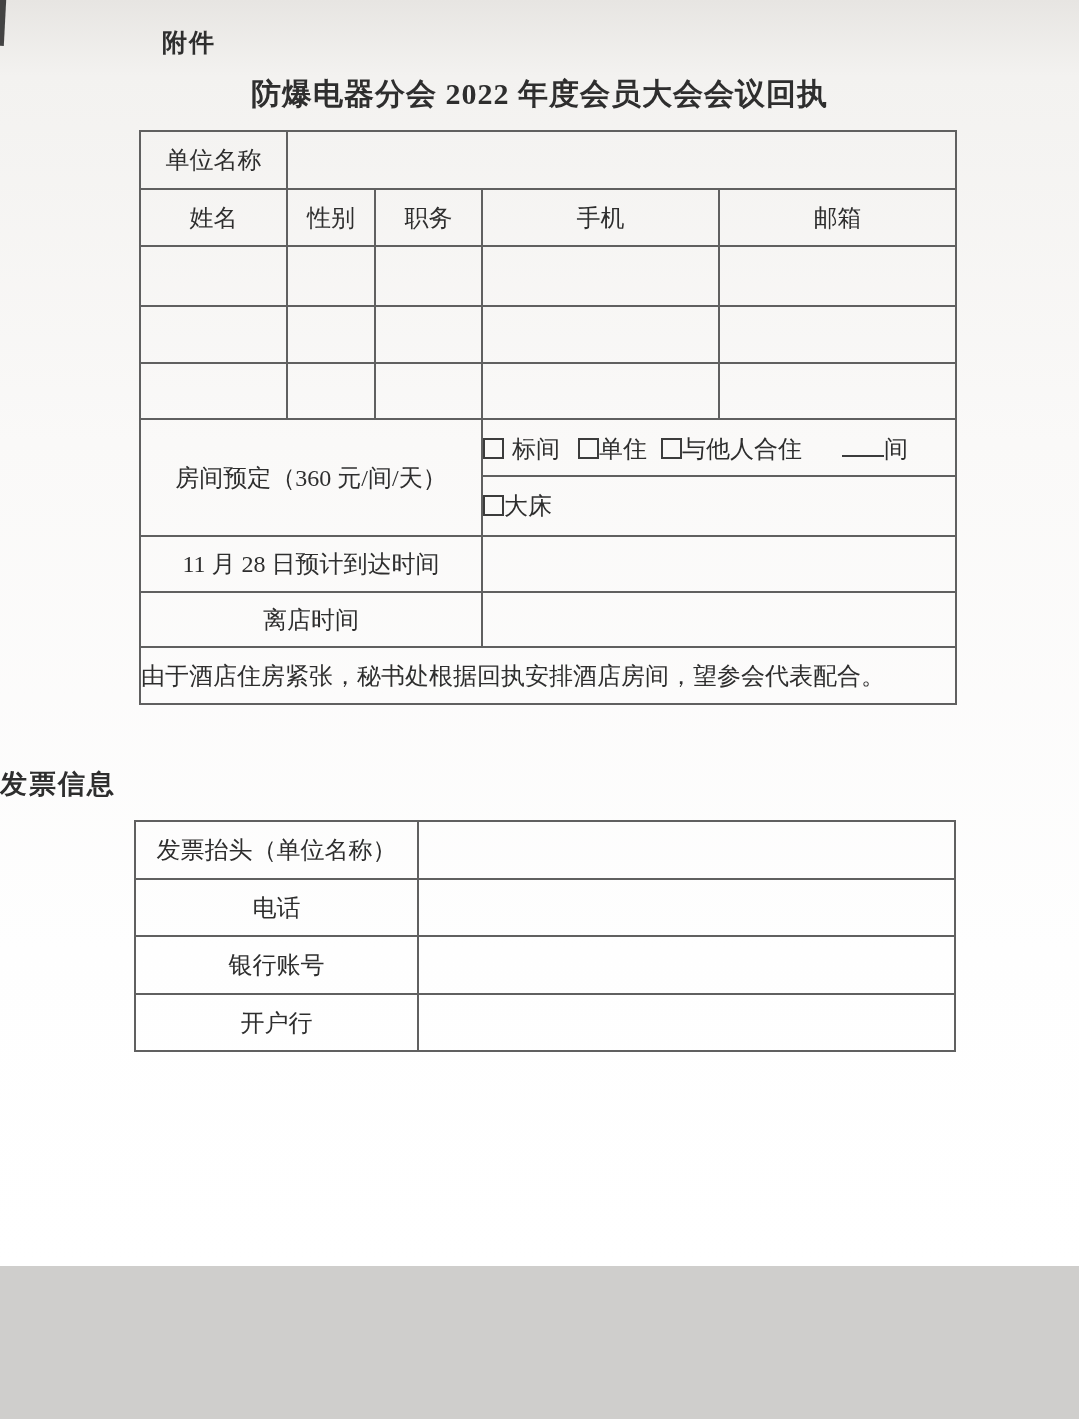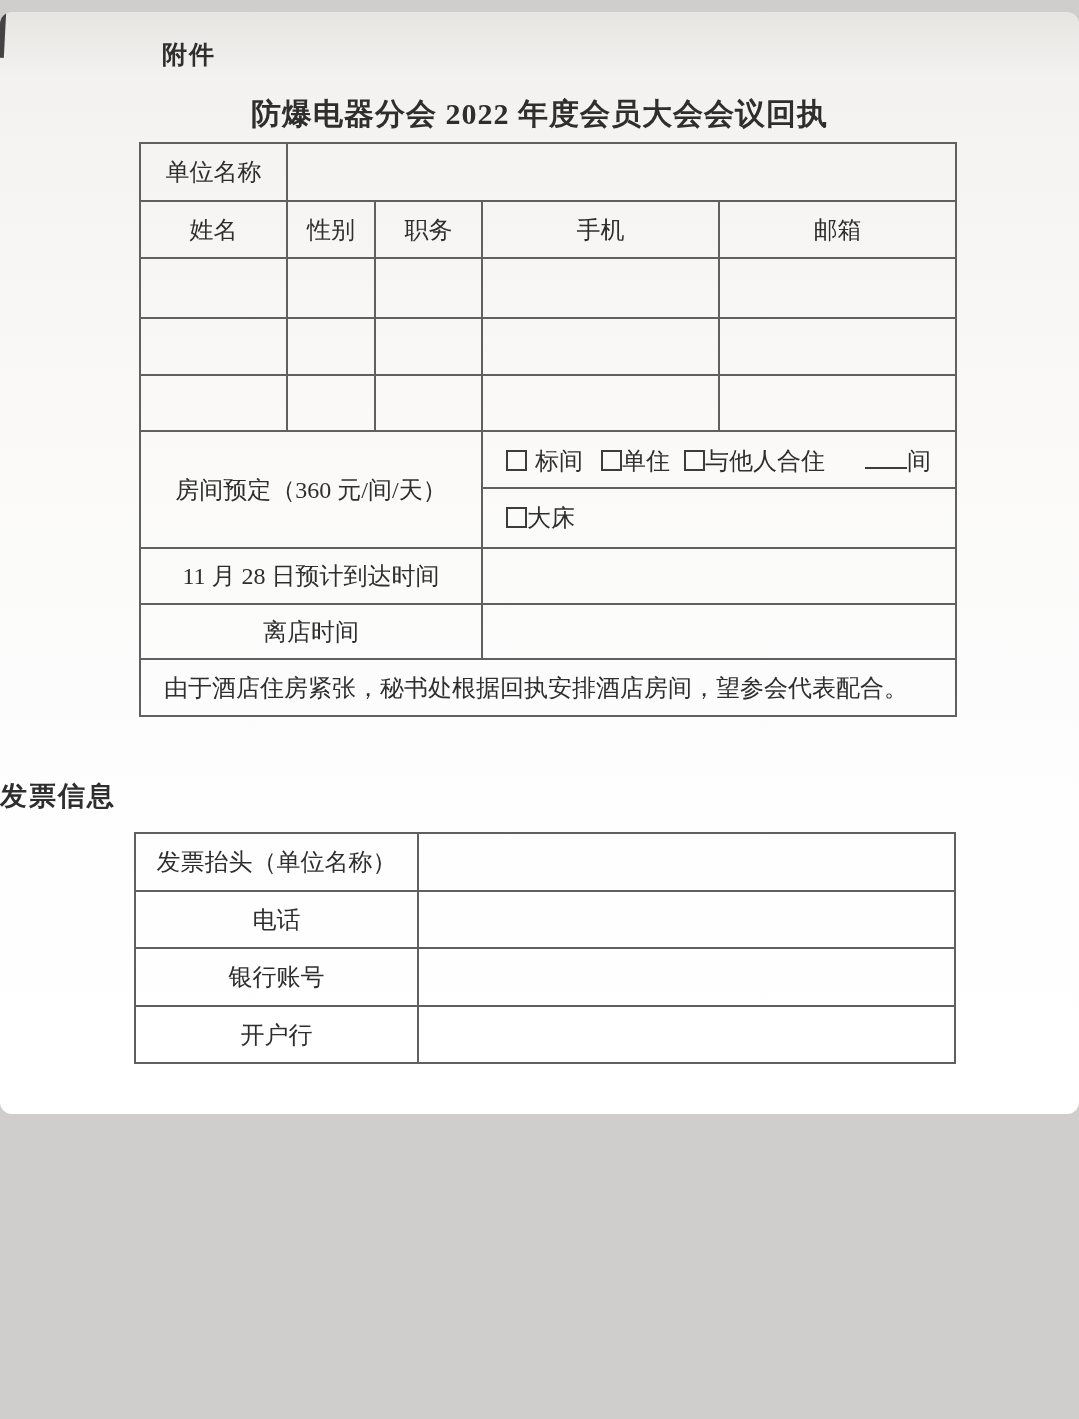--- a/index.html
+++ b/index.html
@@ -1,47 +1,46 @@
 <!DOCTYPE html>
 <html><head>
 <meta charset="utf-8">
 <style>
   html,body{margin:0;padding:0;background:#cfcecc;}
   .page{
     position:relative;
-    width:1079px;height:1102px;
-    margin:12px auto;
+    width:1079px;height:1266px;
+    margin:0 auto;
     background:linear-gradient(180deg,#e7e5e2 0%,#f3f2f0 6%,#faf9f8 35%,#fefefe 75%,#ffffff 100%);
     font-family:"Liberation Serif","DejaVu Serif",serif;
     color:#2e2e2e;
     overflow:hidden;
-    border-radius:12px;
   }
   .scan-corner{
     position:absolute;left:0;top:0;width:7px;height:46px;
     background:#262626;transform:rotate(3deg) translateX(-2px);
     opacity:.85;
   }
   .attachment{
     position:absolute;left:162px;top:26px;
     font-size:25px;font-weight:bold;letter-spacing:2px;
   }
   .doc-title{
-    position:absolute;left:0;top:82px;width:100%;
+    position:absolute;left:0;top:74px;width:100%;
     text-align:center;font-size:30px;font-weight:bold;letter-spacing:1px;
   }
   table{border-collapse:collapse;table-layout:fixed;}
   td{
     border:2px solid #606060;
     font-size:24px;text-align:center;vertical-align:middle;
     padding:0;overflow:hidden;
   }
   .tbl-reply{position:absolute;left:139px;top:130px;width:816px;}
   .tbl-invoice{position:absolute;left:134px;top:820px;width:820px;}
-  .cell-left{text-align:left;padding-left:23px;}
+  .cell-left{text-align:left;padding-left:0;}
   .cb{
     display:inline-block;width:17px;height:17px;
     border:2px solid #3c3c3c;vertical-align:-2px;
     background:transparent;
   }
   .opt{margin-left:8px;}
   .gap-sm{margin-left:18px;}
   .gap-xs{margin-left:14px;}
   .blank-line{
     display:inline-block;width:42px;height:1.0em;

